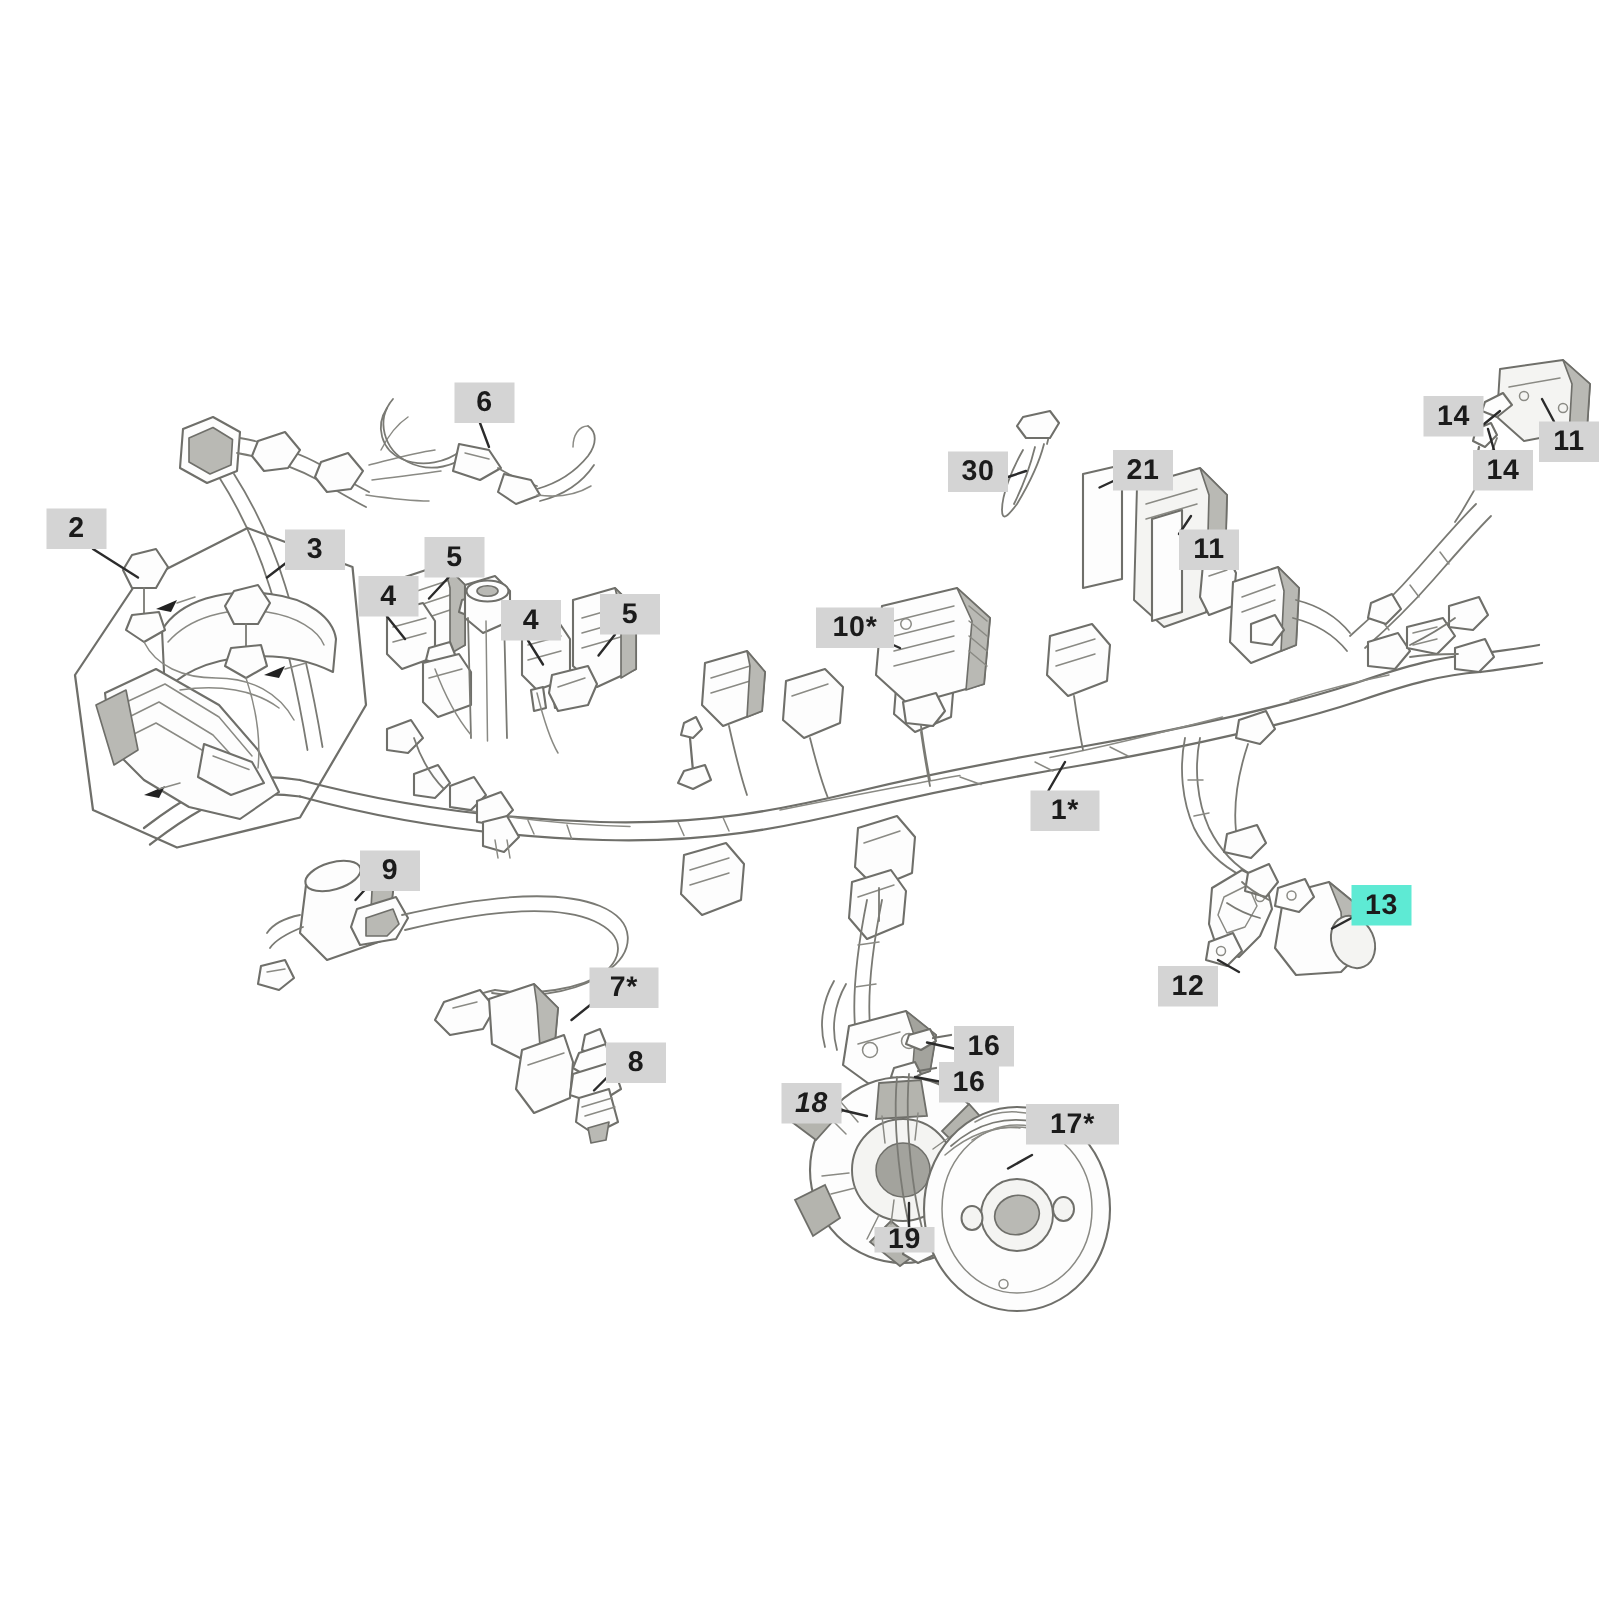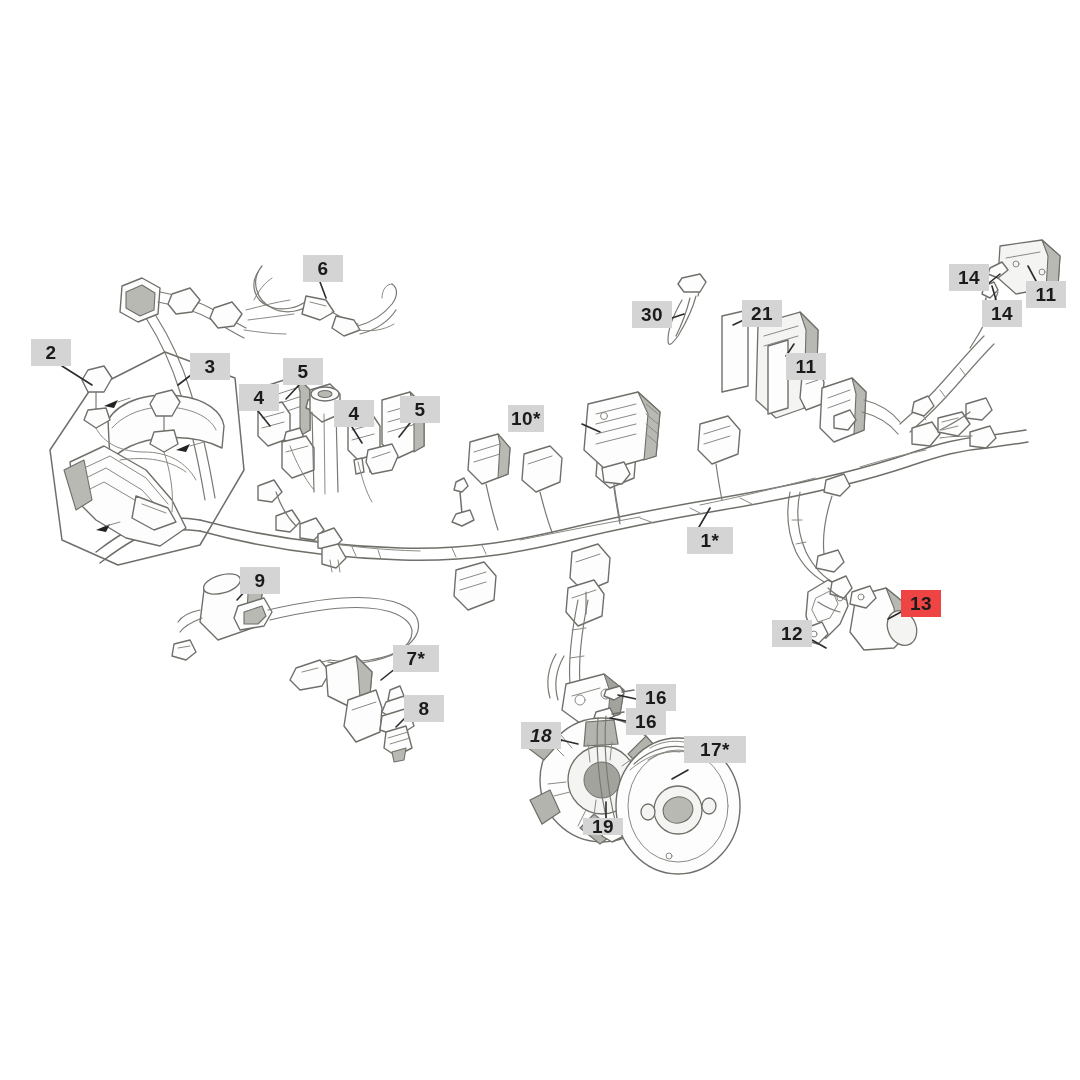--- a/index.html
+++ b/index.html
@@ -20,21 +20,21 @@
     font-size:19px;
     line-height:1;
     display:flex;
     align-items:center;
     justify-content:center;
     letter-spacing:0.5px;
     box-sizing:border-box;
     padding:0 2px;
     user-select:none;
   }
-  .callout.hl{background:#ef4444;}
+  .callout.hl{background:#5eead4;}
 </style>
 </head>
 <body>
 
 <div id="diagram-root">
 
   <svg id="art" viewBox="0 0 1080 1080">
     <defs>
       <style>
         .ln{fill:none;stroke:#6f6f6a;stroke-width:1.5;stroke-linecap:round;stroke-linejoin:round;}
@@ -402,23 +402,23 @@
       <div class="callout" style="left: 31px; top: 339px; width: 40px; height: 27px;">2</div>
       <div class="callout" style="left: 190px; top: 353px; width: 40px; height: 27px;">3</div>
       <div class="callout" style="left: 239px; top: 384px; width: 40px; height: 27px;">4</div>
       <div class="callout" style="left: 283px; top: 358px; width: 40px; height: 27px;">5</div>
       <div class="callout" style="left: 334px; top: 400px; width: 40px; height: 27px;">4</div>
       <div class="callout" style="left: 400px; top: 396px; width: 40px; height: 27px;">5</div>
       <div class="callout" style="left: 303px; top: 255px; width: 40px; height: 27px;">6</div>
       <div class="callout" style="left: 393px; top: 645px; width: 46px; height: 27px;">7*</div>
       <div class="callout" style="left: 404px; top: 695px; width: 40px; height: 27px;">8</div>
       <div class="callout" style="left: 240px; top: 567px; width: 40px; height: 27px;">9</div>
-      <div class="callout" style="left: 508px; top: 405px; width: 36px; height: 27px; text-align: center;">10*</div>
+      <div class="callout" style="left: 544px; top: 405px; width: 52px; height: 27px; text-align: center;">10*</div>
       <div class="callout" style="left: 786px; top: 317px; width: 40px; height: 27px; margin-top: 36px;">11</div>
-      <div class="callout" style="left: 772px; top: 620px; width: 40px; height: 27px;">12</div>
+      <div class="callout" style="left: 772px; top: 644px; width: 40px; height: 27px;">12</div>
       <div class="callout hl" style="left: 901px; top: 590px; width: 40px; height: 27px;">13</div>
       <div class="callout" style="left: 949px; top: 264px; width: 40px; height: 27px;">14</div>
       <div class="callout" style="left: 982px; top: 300px; width: 40px; height: 27px;">14</div>
       <div class="callout" style="left: 1026px; top: 281px; width: 40px; height: 27px;">11</div>
       <div class="callout" style="left: 636px; top: 684px; width: 40px; height: 27px;">16</div>
       <div class="callout" style="left: 626px; top: 708px; width: 40px; height: 27px;">16</div>
       <div class="callout" style="left: 684px; top: 736px; width: 62px; height: 27px;">17*</div>
       <div class="callout" style="left: 521px; top: 722px; width: 40px; height: 27px; font-style: italic;">18</div>
       <div class="callout" style="left: 583px; top: 818px; width: 40px; height: 17px;">19</div>
       <div class="callout" style="left: 632px; top: 301px; width: 40px; height: 27px;">30</div>

